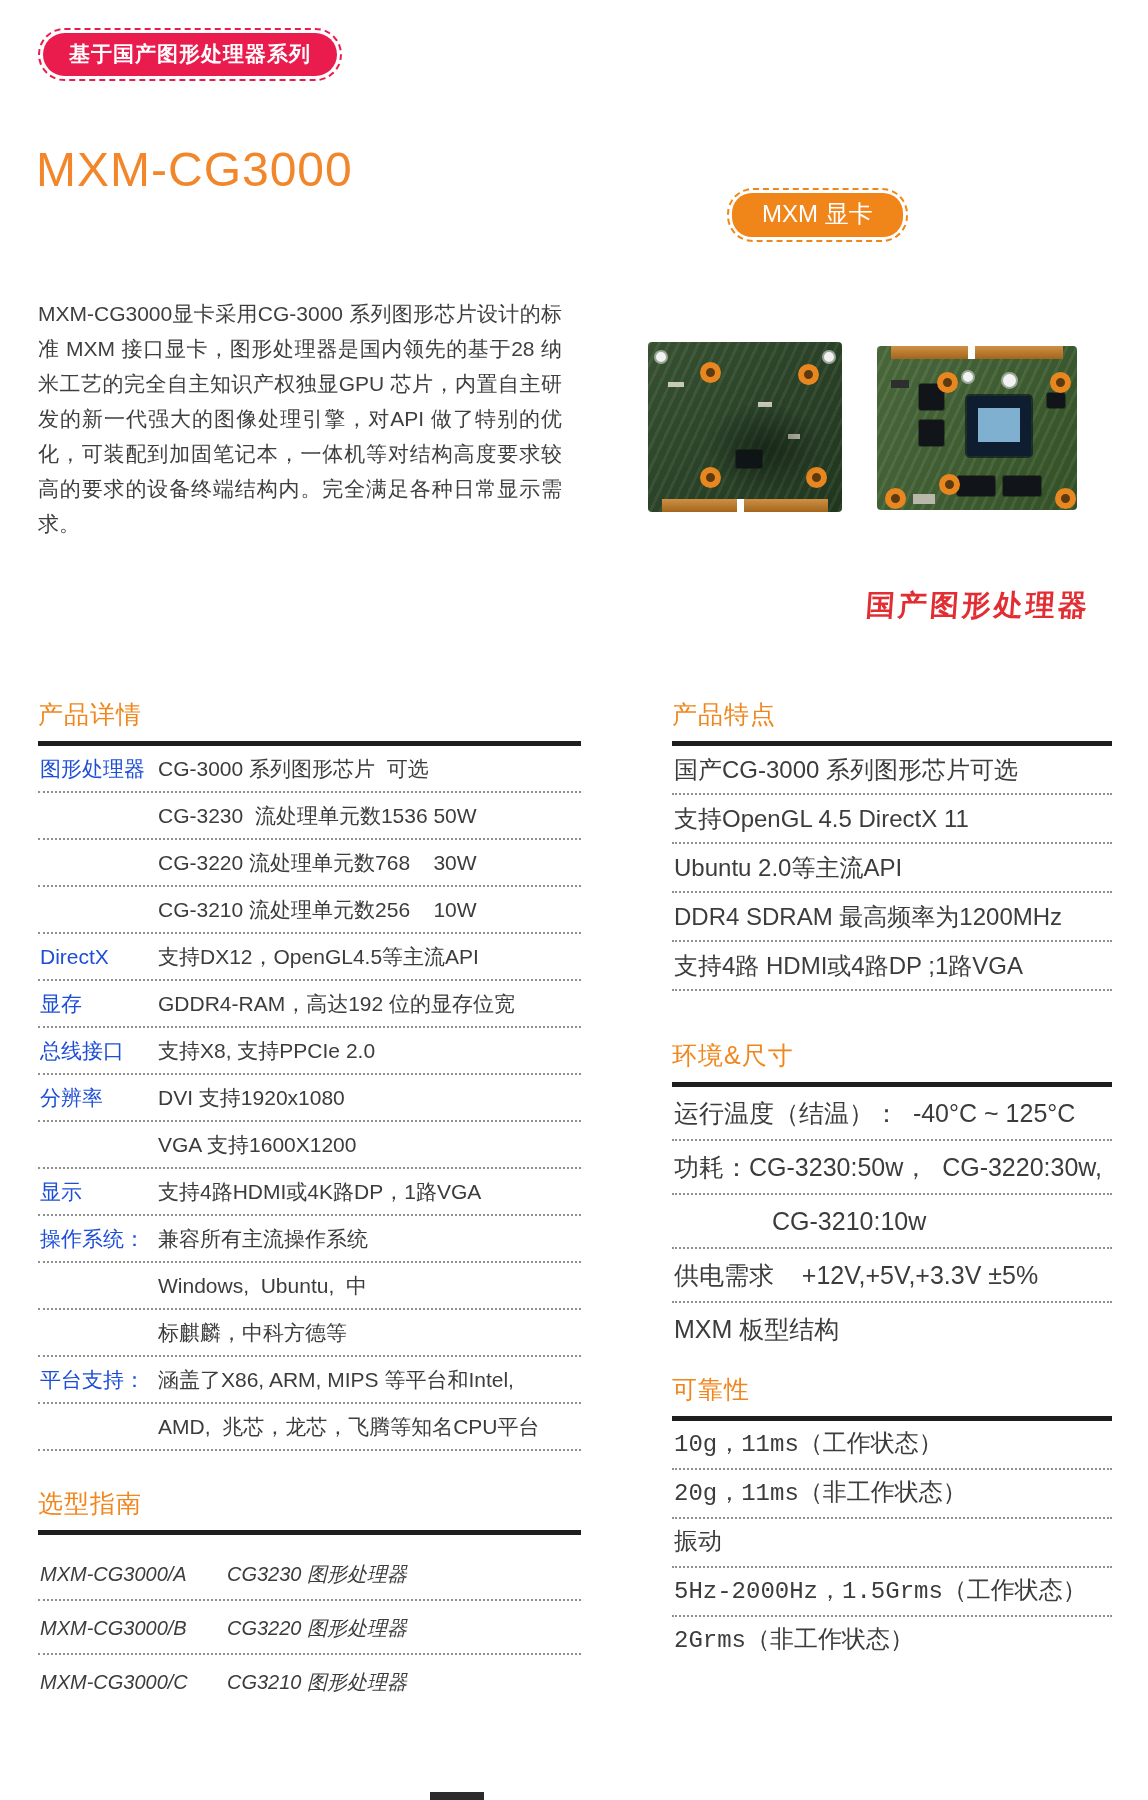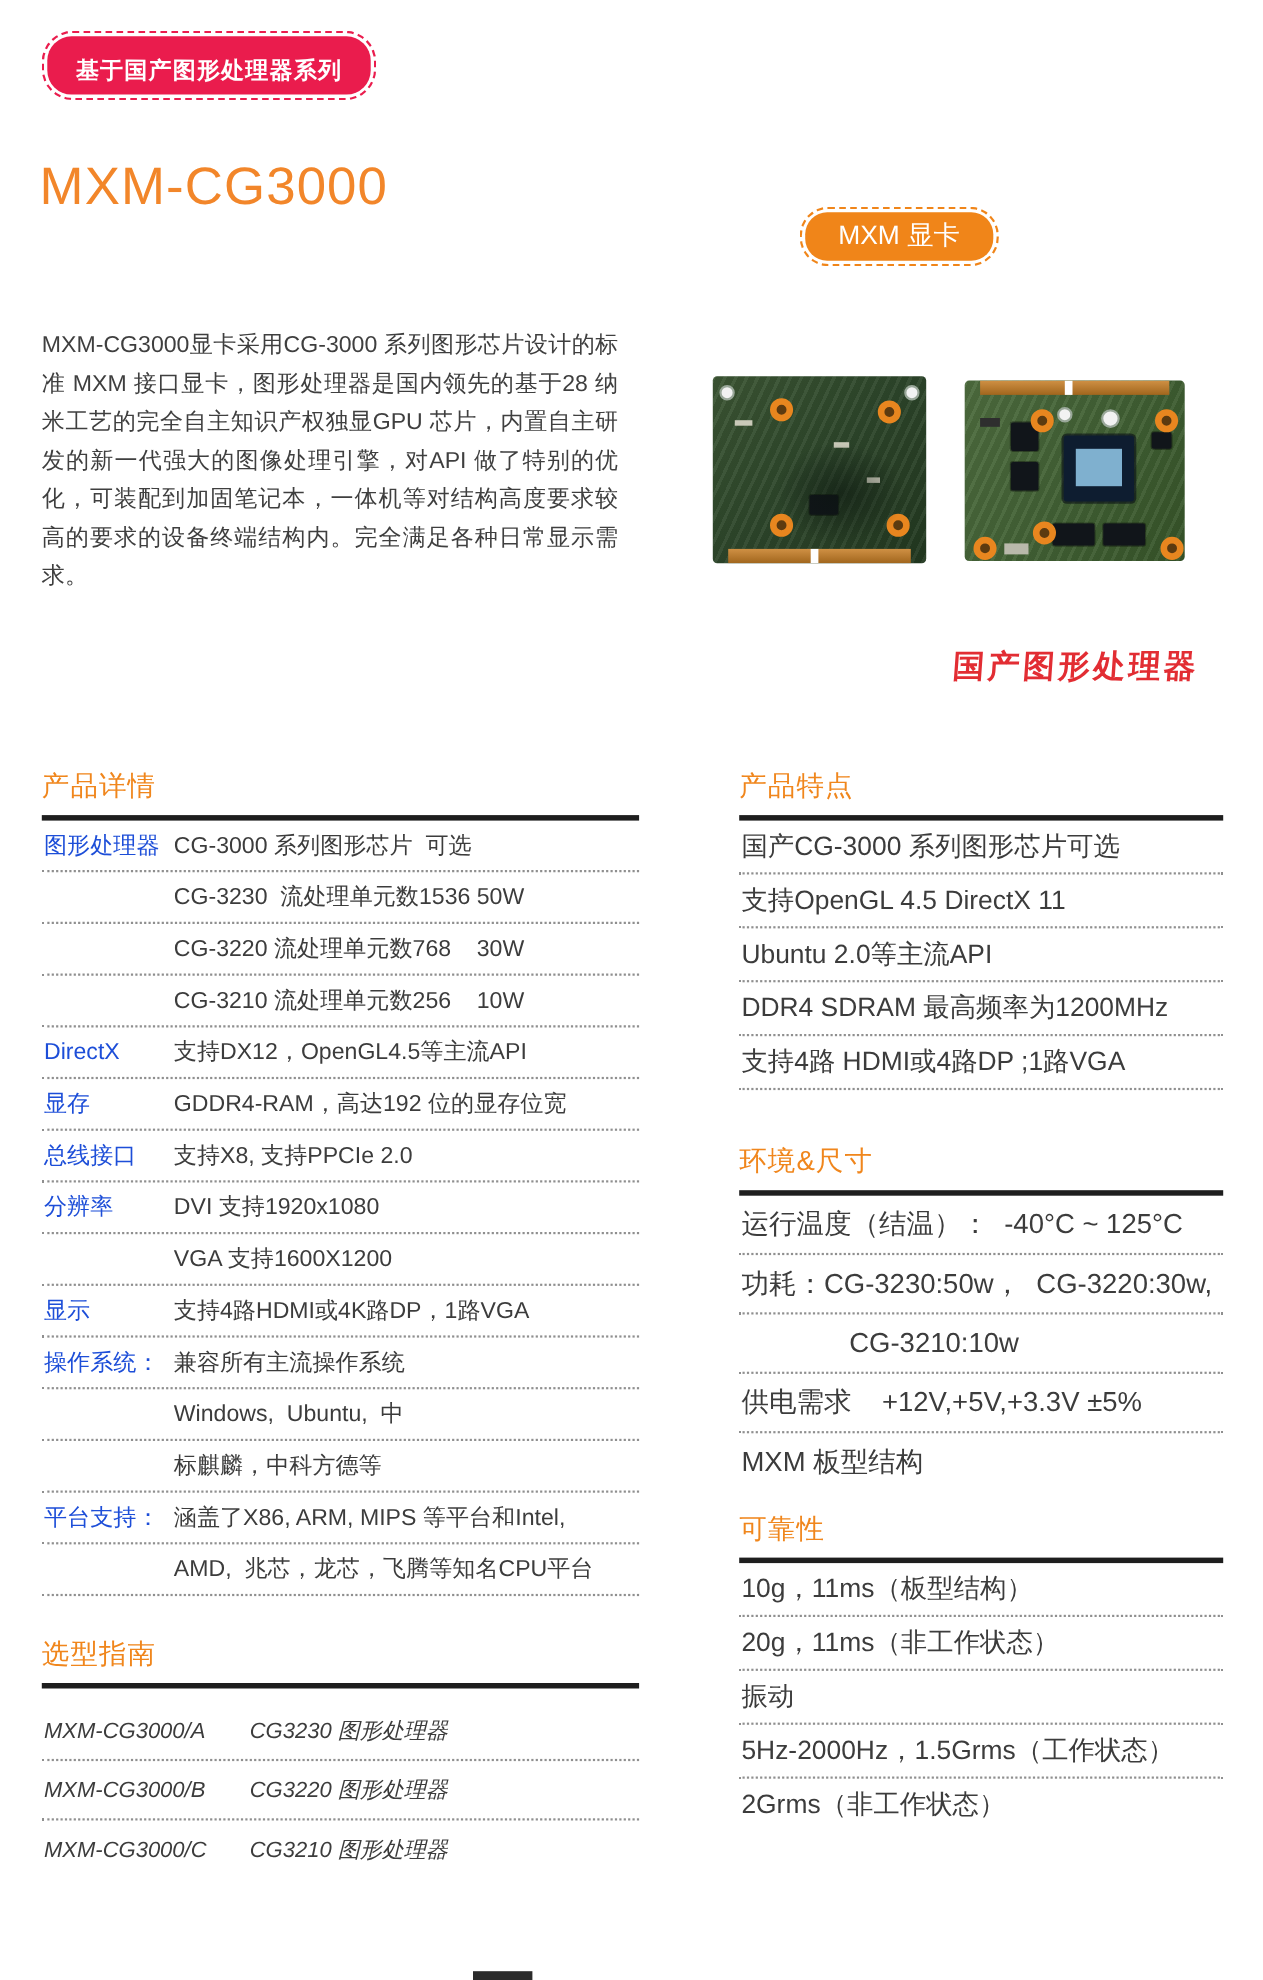--- a/index.html
+++ b/index.html
@@ -8,21 +8,21 @@
     font-family:"Liberation Sans","DejaVu Sans",sans-serif; color:#3c3c3c;
     overflow:hidden;
   }
   
   .series-badge {
     position:absolute; left:38px; top:28px;
     border:2px dashed #EA1C4D; border-radius:28px; padding:3px;
   }
   .series-badge .pill {
     background:#EA1C4D; color:#ffffff; border-radius:22px;
-    padding:17px 26px 8px 26px; font-size:21px; font-weight:600; letter-spacing:1px;
+    padding:7px 26px 8px 26px; font-size:21px; font-weight:600; letter-spacing:1px;
     white-space:nowrap;
   }
   
   .title {
     position:absolute; left:36px; top:142px;
     font-size:48px; font-weight:400; letter-spacing:1px; color:#F2862A;
     white-space:nowrap;
   }
   .type-badge {
     position:absolute; left:727px; top:188px;
@@ -74,21 +74,21 @@
     font-size:29px; letter-spacing:3px; color:#E22D33; transform:skewX(-4deg);
     white-space:nowrap;
   }
   
   .col-left  { position:absolute; left:38px;  top:698px; width:543px; }
   .col-right { position:absolute; left:672px; top:698px; width:440px; }
   .sec-title { font-size:25px; font-weight:500; color:#F0861C; letter-spacing:1px; }
   .sec-rule  { height:5px; background:#1E1E1E; margin-top:10px; }
   .sec-gap-selection { margin-top:36px; }
   .sec-gap-env { margin-top:48px; }
-  .sec-gap-rel { margin-top:18px; }
+  .sec-gap-rel { margin-top:18px;font-family:Liberation Mono, monospace; }
   
   .spec-row { display:flex; padding:11px 2px 10px 2px; border-bottom:2px dotted #8f8f8f;
     font-size:21px; line-height:24px; white-space:pre-wrap; }
   .spec-label { width:118px; flex:none; color:#1d4ed8; }
   .spec-value { flex:1; color:#3c3c3c; }
   
   .sel-row { display:flex; padding:14px 2px 12px 2px; border-bottom:2px dotted #8f8f8f;
     font-size:20px; line-height:26px;font-style:italic; }
   .sel-rows { margin-top:12px; }
   .sel-model { width:187px; flex:none; }
@@ -268,21 +268,21 @@
       <div class="env-row">运行温度（结温）：  -40°C ~ 125°C</div>
       <div class="env-row">功耗：CG-3230:50w，  CG-3220:30w,</div>
       <div class="env-row env-indent">CG-3210:10w</div>
       <div class="env-row">供电需求    +12V,+5V,+3.3V ±5%</div>
       <div class="env-row no-sep">MXM 板型结构</div>
     </div>
 
     <div class="sec-gap-rel">
       <div class="sec-title">可靠性</div>
       <div class="sec-rule"></div>
-      <div class="list-row">10g，11ms（板型结构）</div>
+      <div class="list-row">10g，11ms（工作状态）</div>
       <div class="list-row">20g，11ms（非工作状态）</div>
       <div class="list-row">振动</div>
       <div class="list-row">5Hz-2000Hz，1.5Grms（工作状态）</div>
       <div class="list-row no-sep">2Grms（非工作状态）</div>
     </div>
 
   </div>
 
   <div class="footer-mark"></div>
 

